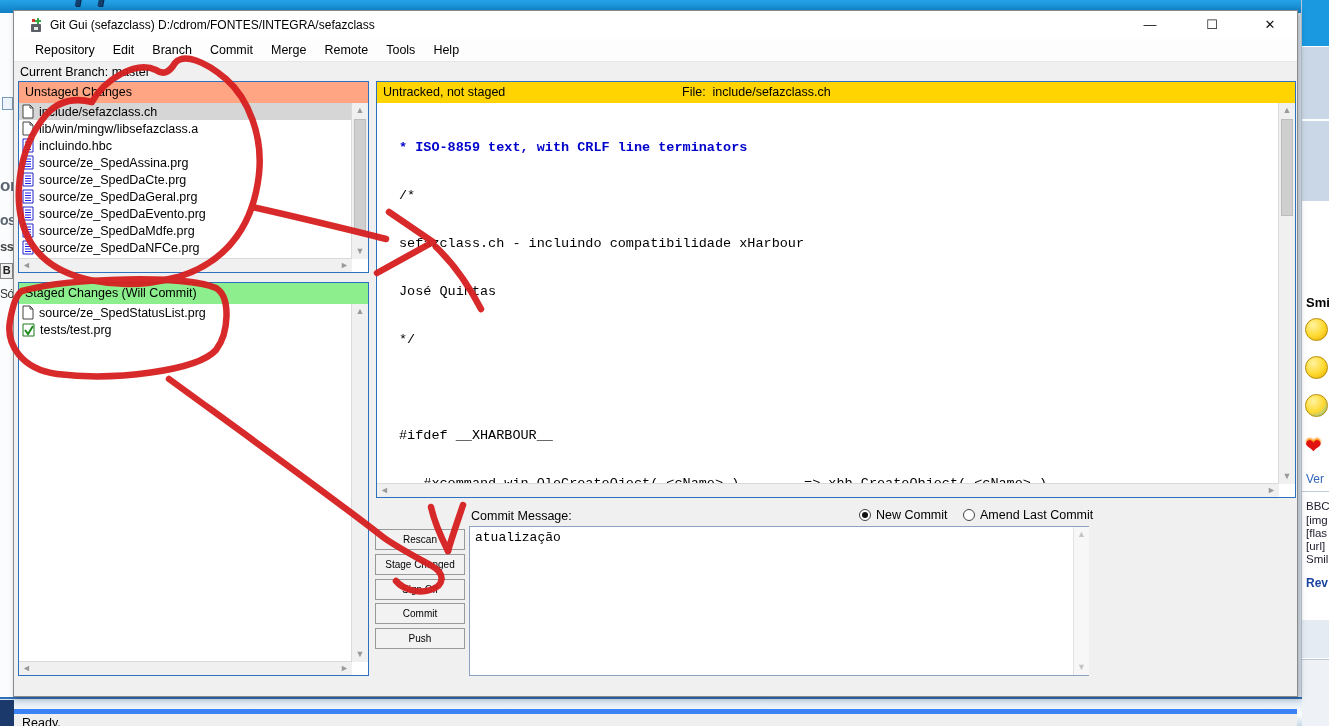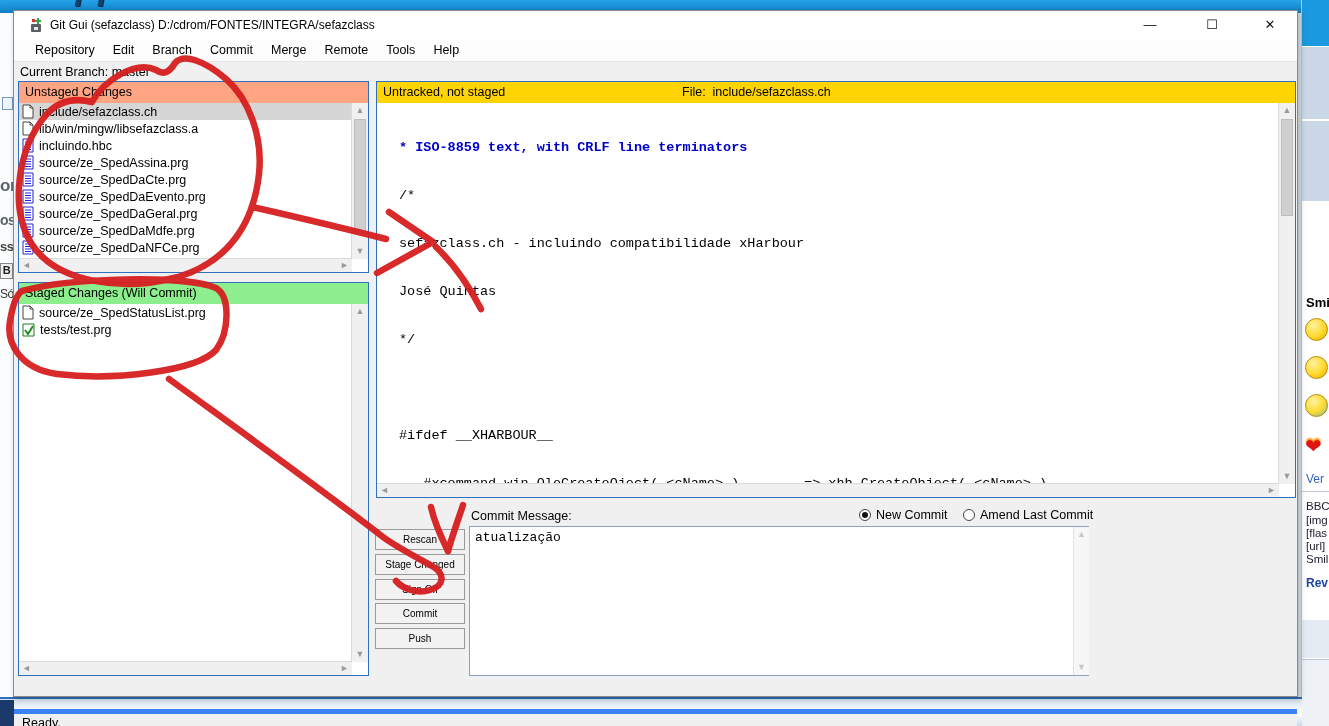--- a/index.html
+++ b/index.html
@@ -193,30 +193,30 @@
           </span>
         <span>source/ze_SpedDaCte.prg</span>
       </div>
       <div class="frow">
         <span class="fic">
             <svg width="12" height="15">
               <path d="M1,1 h10 v13 h-10 z" fill="#fff" stroke="#2222cc"></path>
               <path d="M3,4 h6 M3,6.5 h6 M3,9 h6 M3,11.5 h6" stroke="#2222ee" stroke-width="1.2"></path>
             </svg>
           </span>
+        <span>source/ze_SpedDaGeral.prg</span>
+      </div>
+      <div class="frow">
+        <span class="fic">
+            <svg width="12" height="15">
+              <path d="M1,1 h10 v13 h-10 z" fill="#fff" stroke="#2222cc"></path>
+              <path d="M3,4 h6 M3,6.5 h6 M3,9 h6 M3,11.5 h6" stroke="#2222ee" stroke-width="1.2"></path>
+            </svg>
+          </span>
         <span>source/ze_SpedDaEvento.prg</span>
-      </div>
-      <div class="frow">
-        <span class="fic">
-            <svg width="12" height="15">
-              <path d="M1,1 h10 v13 h-10 z" fill="#fff" stroke="#2222cc"></path>
-              <path d="M3,4 h6 M3,6.5 h6 M3,9 h6 M3,11.5 h6" stroke="#2222ee" stroke-width="1.2"></path>
-            </svg>
-          </span>
-        <span>source/ze_SpedDaGeral.prg</span>
       </div>
       <div class="frow">
         <span class="fic">
             <svg width="12" height="15">
               <path d="M1,1 h10 v13 h-10 z" fill="#fff" stroke="#2222cc"></path>
               <path d="M3,4 h6 M3,6.5 h6 M3,9 h6 M3,11.5 h6" stroke="#2222ee" stroke-width="1.2"></path>
             </svg>
           </span>
         <span>source/ze_SpedDaMdfe.prg</span>
       </div>

